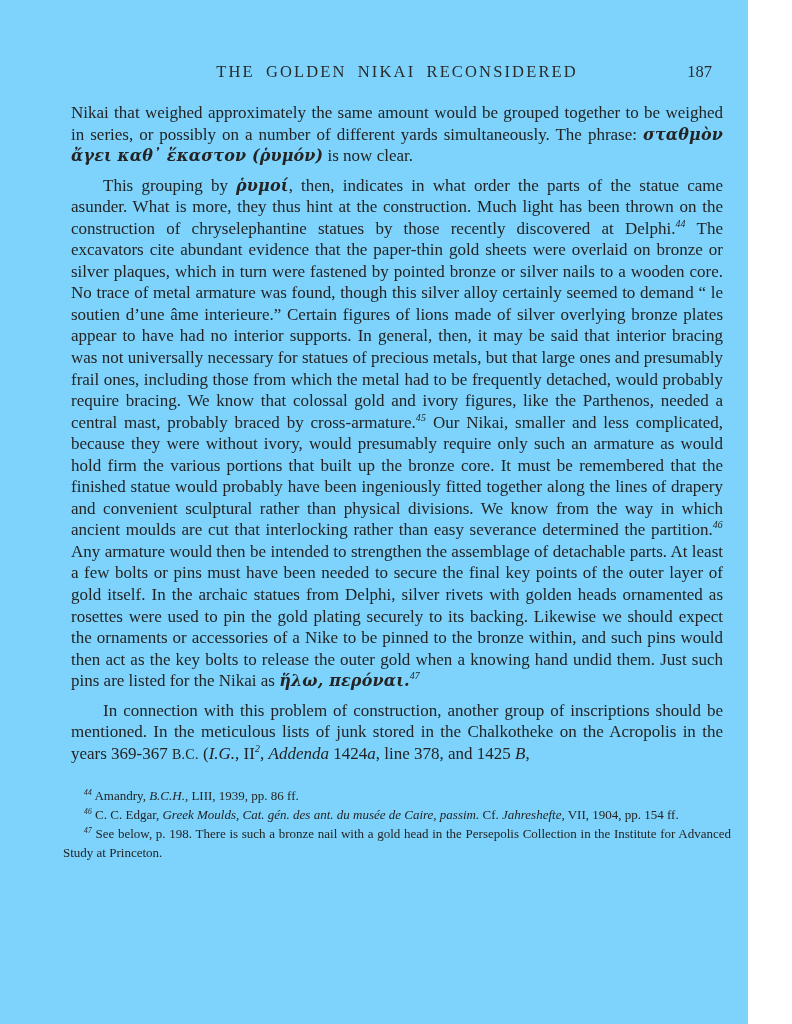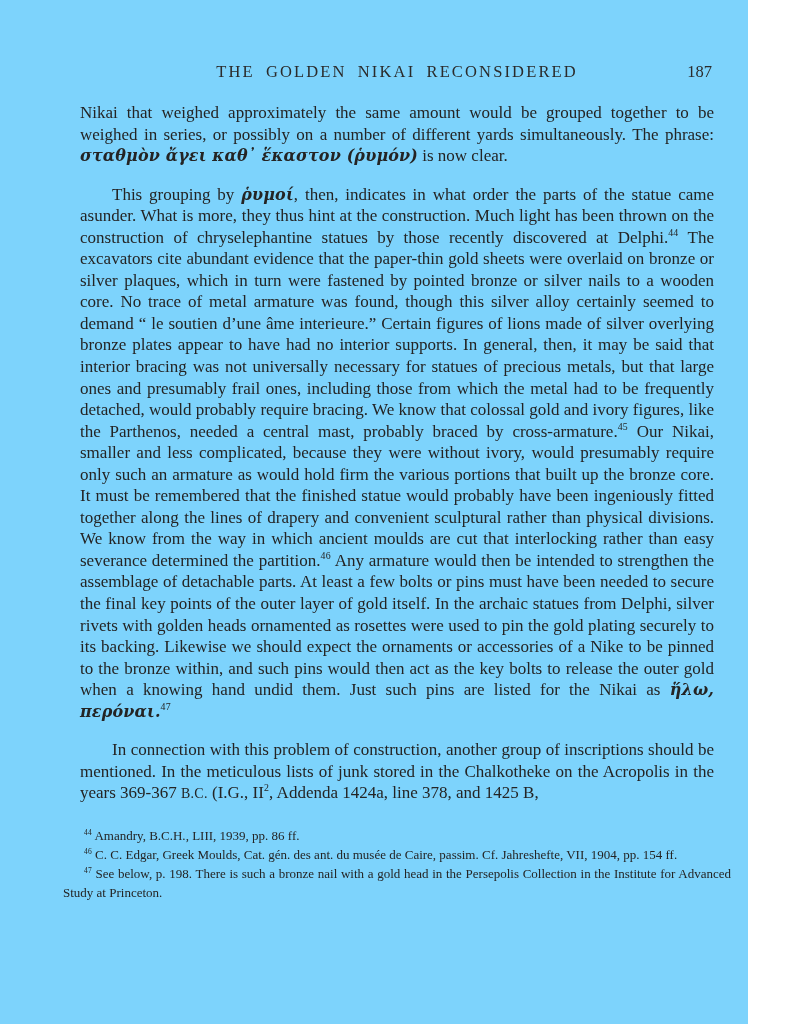--- a/index.html
+++ b/index.html
@@ -37,21 +37,21 @@
     position: absolute;
     right: 19px;
     top: 0;
     font-size: 16.5px;
     color: #2b2b2b;
   }
   .body-text {
     width: 668px;
   }
   .para {
-    margin: 17px;
+    margin: 8px;
     font-size: 17px;
     line-height: 21.55px;
     text-align: justify;
     text-indent: 0;
   }
   .para.indent {
     text-indent: 32px;
   }
   .footnotes {
     width: 668px;
@@ -66,26 +66,28 @@
   }
   
   .r-greek {
     font-style: italic;
     font-weight: 600;
     font-family: "DejaVu Serif", serif;
     font-size: 0.94em;
     letter-spacing: 0.01em;
   }
   .r-i {
+    font-style: italic;
   }
   .r-sup {
     vertical-align: super;
     font-size: 0.58em;
     line-height: 0;
     letter-spacing: 0.02em;
+    font-style: italic;
   }
   .r-sc {
     font-size: 0.82em;
     letter-spacing: 0.02em;
   }
 </style>
 </head>
 <body>
 
 <div class="page">

